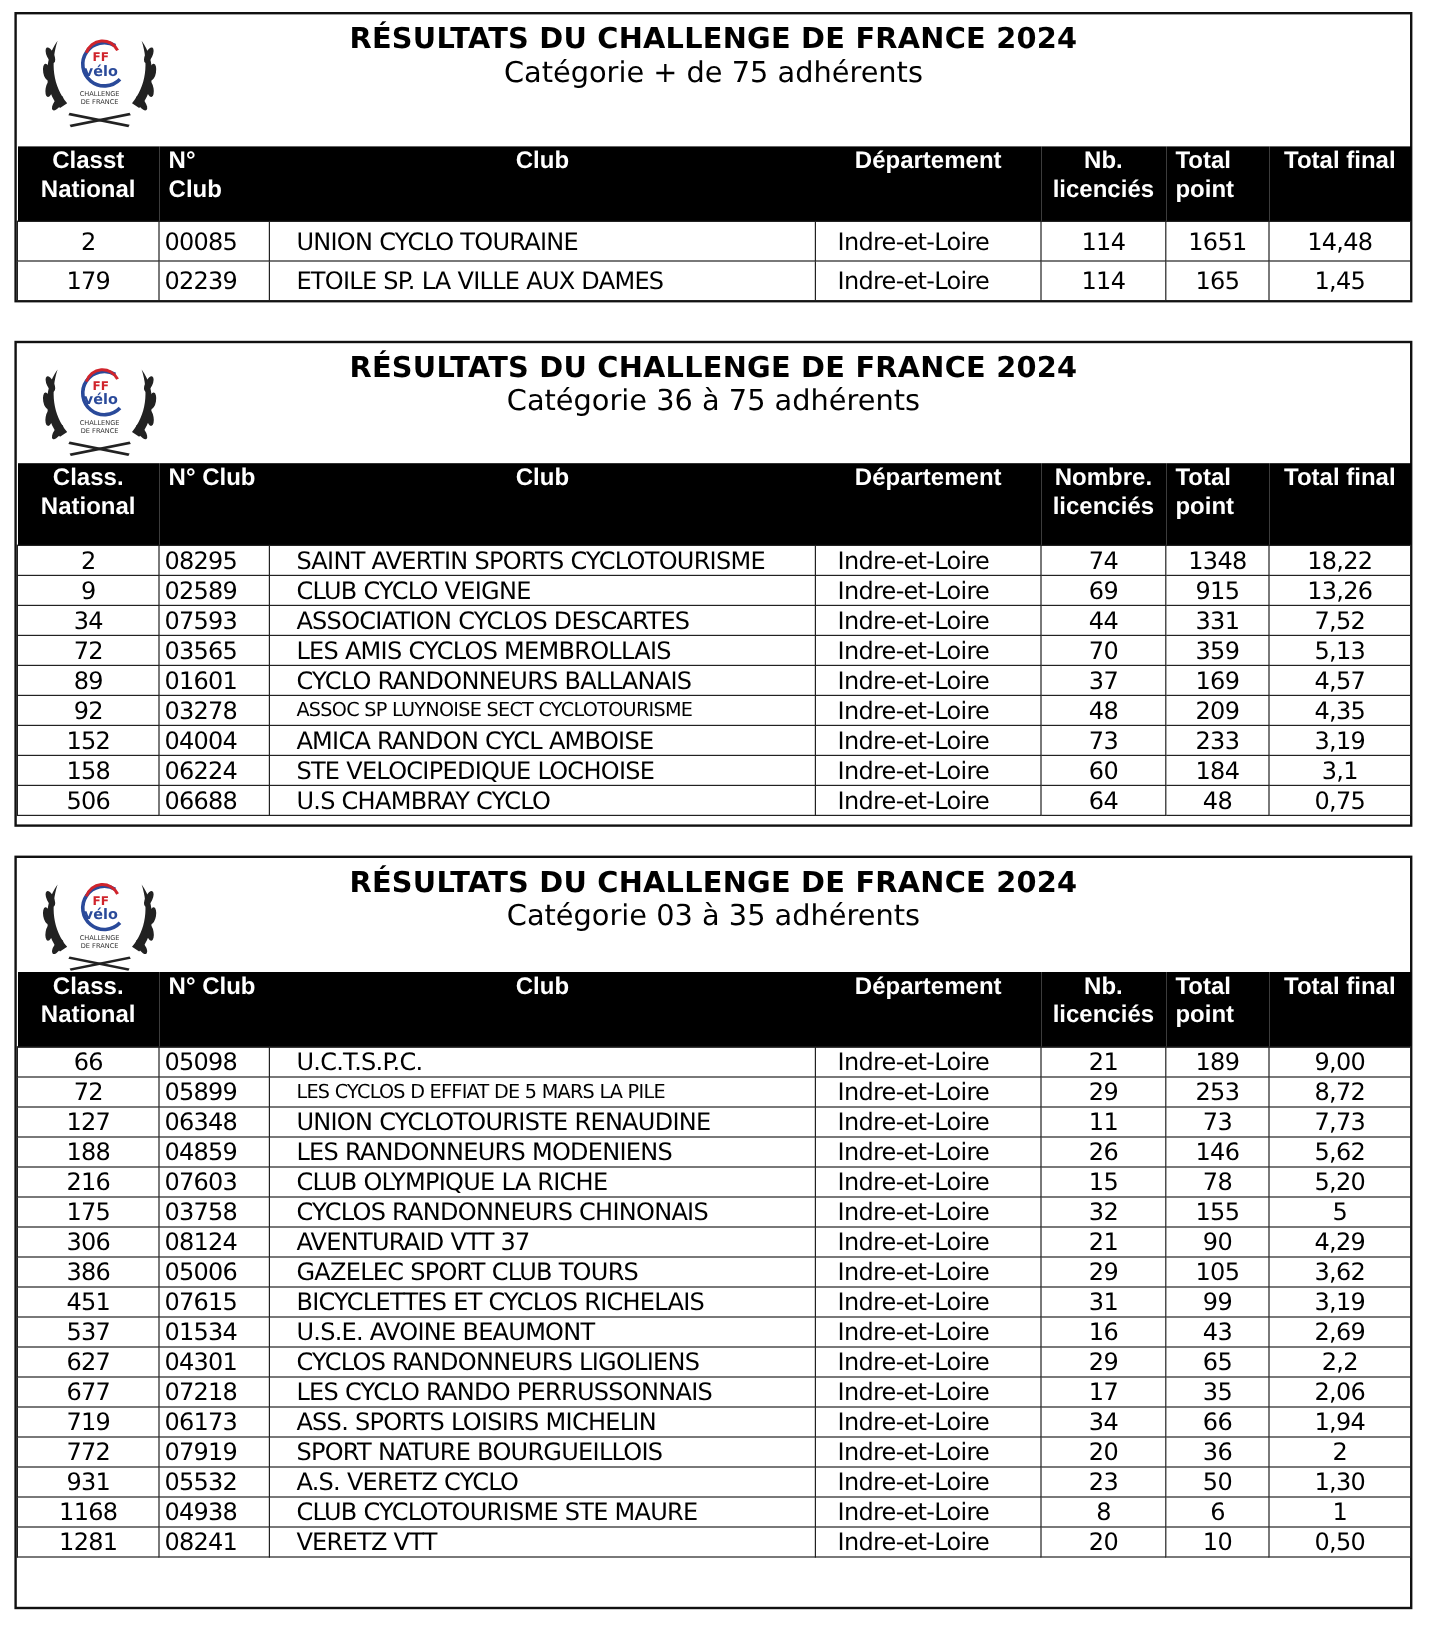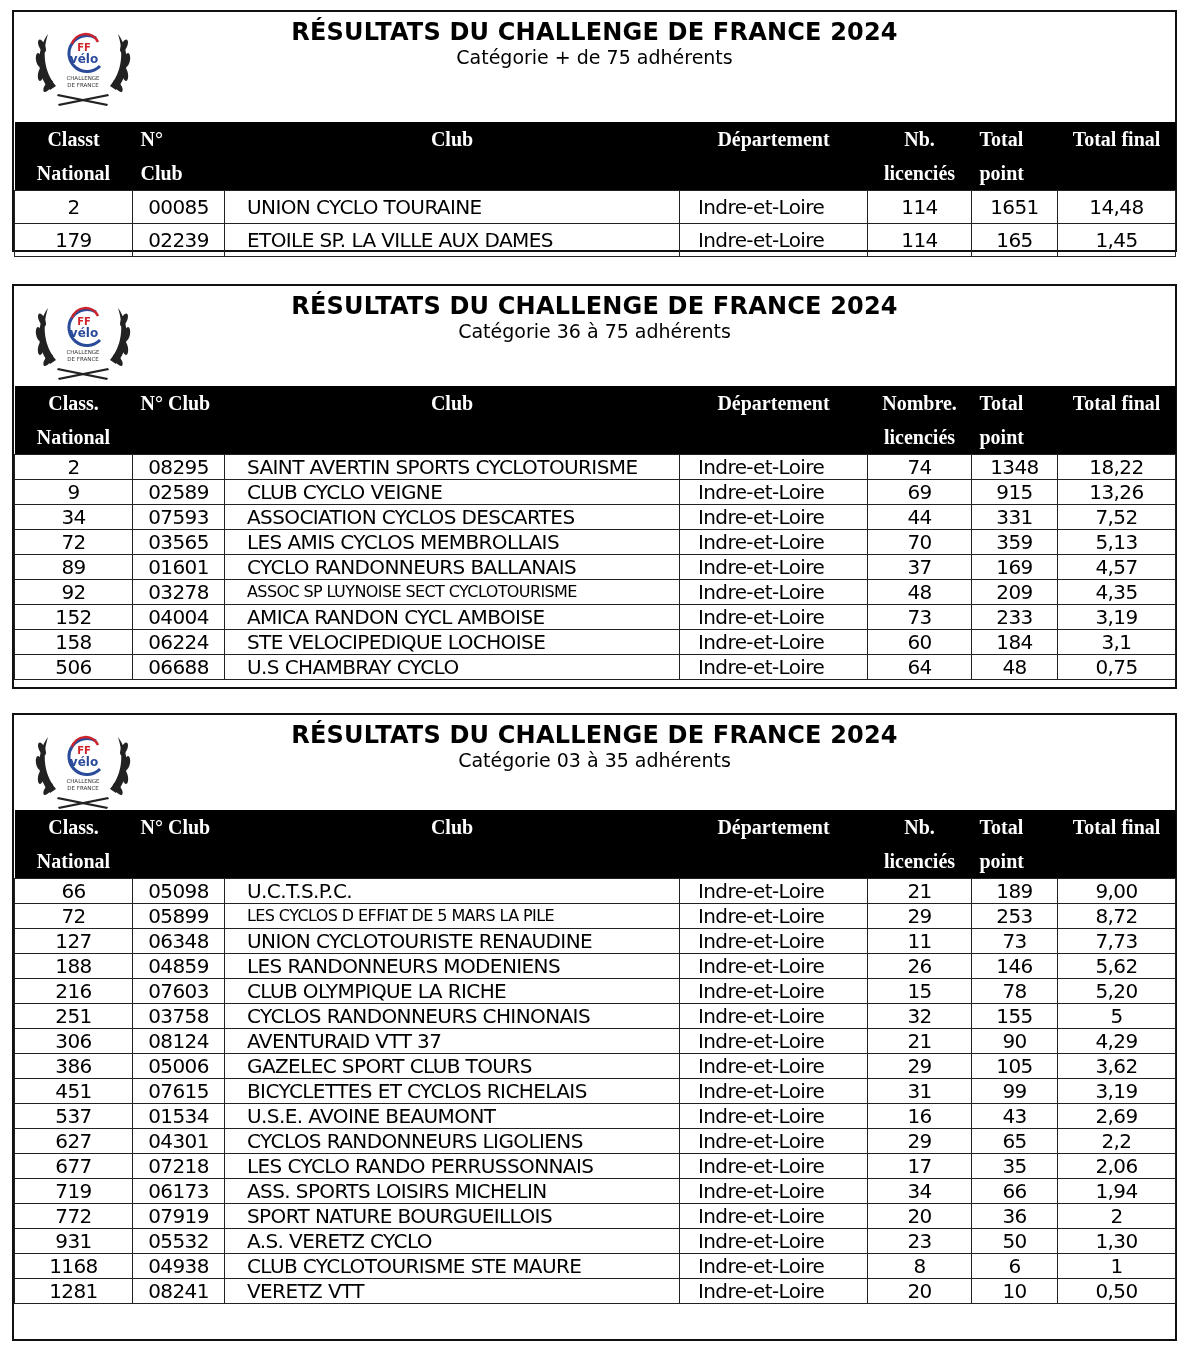--- a/index.html
+++ b/index.html
@@ -1,27 +1,27 @@
 <!DOCTYPE html>
 <html><head>
 <meta charset="utf-8">
 <style>
   html, body { margin: 0; padding: 0; background: #ffffff; }
   body { width: 1192px; height: 1356px; position: relative; font-family: "DejaVu Sans", sans-serif; color: #000; overflow: hidden; }
   .block { position: absolute; left: 12px; width: 1165px; border: 2px solid #111; box-sizing: border-box; background: #fff; }
   .block-head { position: relative; height: 110px; }
   .logo { position: absolute; left: 14px; top: 8px; width: 110px; height: 95px; }
   .title { position: absolute; left: 0; right: 0; top: 6px; text-align: center; font-weight: bold; font-size: 24px; letter-spacing: 0.2px; font-family: "DejaVu Sans", sans-serif; }
-  .subtitle { position: absolute; left: 0; right: 0; top: 34px; text-align: center; font-size: 19px; font-family: "DejaVu Sans", sans-serif; }
+  .subtitle { position: absolute; left: 0; right: 0; top: 34px; text-align: center; font-size: 24px; font-family: "DejaVu Sans", sans-serif; }
   table { border-collapse: collapse; width: 100%; table-layout: fixed; }
-  thead th { background: #000; color: #fff; font-weight: bold; font-size: 20px; text-align: center; vertical-align: top; padding: 0 2px; line-height: 34px; font-family: Liberation Serif, serif; margin-left: 32px; }
+  thead th { background: #000; color: #fff; font-weight: bold; font-size: 20px; text-align: center; vertical-align: top; padding: 0 2px; line-height: 24px; font-family: Liberation Sans, sans-serif; margin-left: 32px; }
   thead th.left { text-align: left; padding-left: 8px; }
   tbody td { border: 1.5px solid #222; font-size: 20px; line-height: 24px; height: 24px; padding: 0 4px; font-family: "DejaVu Sans", sans-serif; white-space: nowrap; overflow: hidden; letter-spacing: -0.6px; }
   td.c { text-align: center; }
-  td.r { text-align: center; }
+  td.r { text-align: left; }
   td.l { text-align: left; padding-left: 22px; }
   td.dept { text-align: left; padding-left: 18px; }
   td.small { font-size: 16px; }
   col.c1 { width: 118px; } col.c2 { width: 92px; } col.c3 { width: 455px; } col.c4 { width: 188px; }
   col.c5 { width: 104px; } col.c6 { width: 86px; } col.c7 { width: 118px; }
   #b1 { top: 10px; height: 242px; }
   #b2 { top: 284px; height: 405px; }
   #b3 { top: 713px; height: 628px; }
   #b1 thead th { height: 62px; }
   #b2 .block-head { height: 100px; }
@@ -333,21 +333,21 @@
         <tr>
           <td class="c">216</td>
           <td class="r">07603</td>
           <td class="l">CLUB OLYMPIQUE LA RICHE</td>
           <td class="dept">Indre-et-Loire</td>
           <td class="c">15</td>
           <td class="c">78</td>
           <td class="c">5,20</td>
         </tr>
         <tr>
-          <td class="c">251</td>
+          <td class="c">175</td>
           <td class="r">03758</td>
           <td class="l">CYCLOS RANDONNEURS CHINONAIS</td>
           <td class="dept">Indre-et-Loire</td>
           <td class="c">32</td>
           <td class="c">155</td>
           <td class="c">5</td>
         </tr>
         <tr>
           <td class="c">306</td>
           <td class="r">08124</td>

